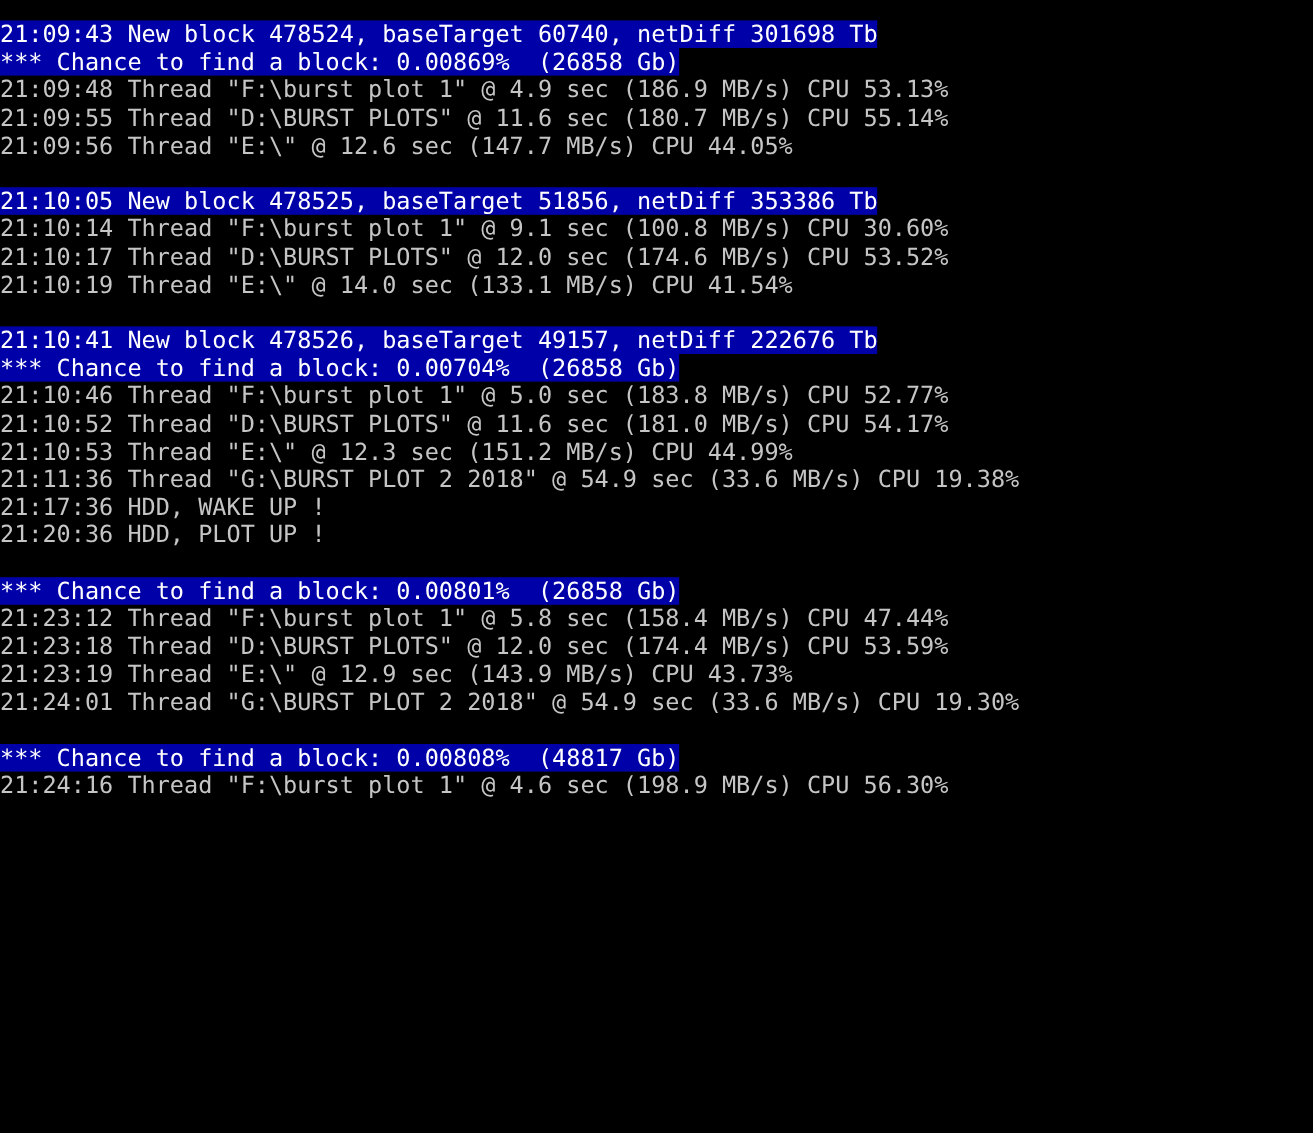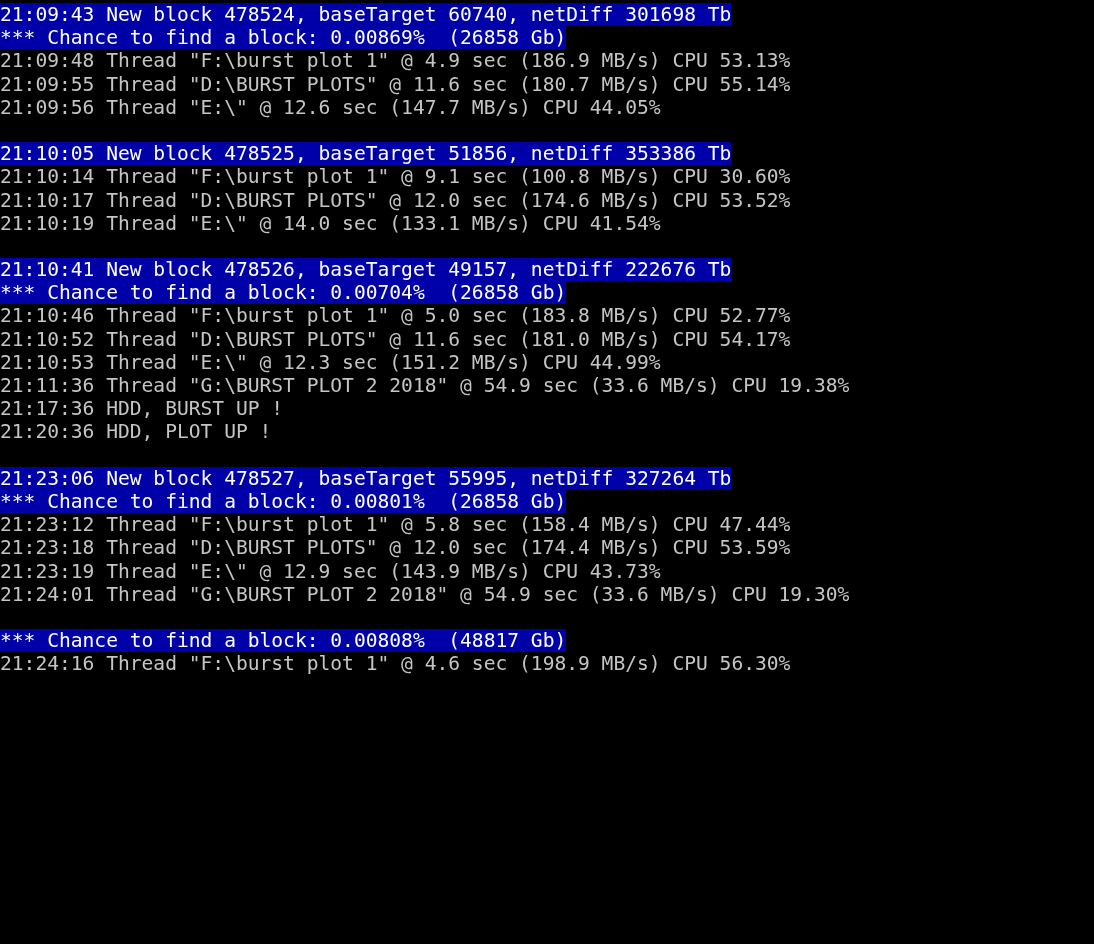--- a/index.html
+++ b/index.html
@@ -11,21 +11,21 @@
     width: 1094px;
     height: 944px;
     overflow: hidden;
     font-family: "DejaVu Sans Mono", "Liberation Mono", monospace;
   }
   #console {
     width: 954px;
     height: 944px;
     background: #000000;
     position: relative;
-    padding-top: 3px;
+    padding-top: 17px;
     box-sizing: border-box;
   }
   .line {
     height: 23.2px;
     line-height: 23.2px;
     font-size: 19.6px;
     letter-spacing: 0px;
     white-space: pre;
     color: #c5c5c5;
     margin: 0;
@@ -62,24 +62,23 @@
     <div class="line"><span class="txt">21:10:14 Thread "F:\burst plot 1" @ 9.1 sec (100.8 MB/s) CPU 30.60%</span></div>
     <div class="line"><span class="txt">21:10:17 Thread "D:\BURST PLOTS" @ 12.0 sec (174.6 MB/s) CPU 53.52%</span></div>
     <div class="line"><span class="txt">21:10:19 Thread "E:\" @ 14.0 sec (133.1 MB/s) CPU 41.54%</span></div>
     <div class="line blank"><span class="txt"></span></div>
     <div class="line hl"><span class="txt">21:10:41 New block 478526, baseTarget 49157, netDiff 222676 Tb</span></div>
     <div class="line hl"><span class="txt">*** Chance to find a block: 0.00704%  (26858 Gb)</span></div>
     <div class="line"><span class="txt">21:10:46 Thread "F:\burst plot 1" @ 5.0 sec (183.8 MB/s) CPU 52.77%</span></div>
     <div class="line"><span class="txt">21:10:52 Thread "D:\BURST PLOTS" @ 11.6 sec (181.0 MB/s) CPU 54.17%</span></div>
     <div class="line"><span class="txt">21:10:53 Thread "E:\" @ 12.3 sec (151.2 MB/s) CPU 44.99%</span></div>
     <div class="line"><span class="txt">21:11:36 Thread "G:\BURST PLOT 2 2018" @ 54.9 sec (33.6 MB/s) CPU 19.38%</span></div>
-    <div class="line"><span class="txt">21:17:36 HDD, BURST UP !</span></div>
+    <div class="line"><span class="txt">21:17:36 HDD, WAKE UP !</span></div>
     <div class="line"><span class="txt">21:20:36 HDD, PLOT UP !</span></div>
     <div class="line blank"><span class="txt"></span></div>
-    <div class="line hl"><span class="txt">21:23:06 New block 478527, baseTarget 55995, netDiff 327264 Tb</span></div>
     <div class="line hl"><span class="txt">*** Chance to find a block: 0.00801%  (26858 Gb)</span></div>
     <div class="line"><span class="txt">21:23:12 Thread "F:\burst plot 1" @ 5.8 sec (158.4 MB/s) CPU 47.44%</span></div>
     <div class="line"><span class="txt">21:23:18 Thread "D:\BURST PLOTS" @ 12.0 sec (174.4 MB/s) CPU 53.59%</span></div>
     <div class="line"><span class="txt">21:23:19 Thread "E:\" @ 12.9 sec (143.9 MB/s) CPU 43.73%</span></div>
     <div class="line"><span class="txt">21:24:01 Thread "G:\BURST PLOT 2 2018" @ 54.9 sec (33.6 MB/s) CPU 19.30%</span></div>
     <div class="line blank"><span class="txt"></span></div>
     <div class="line hl"><span class="txt">*** Chance to find a block: 0.00808%  (48817 Gb)</span></div>
     <div class="line"><span class="txt">21:24:16 Thread "F:\burst plot 1" @ 4.6 sec (198.9 MB/s) CPU 56.30%</span></div>
   </div>
 

